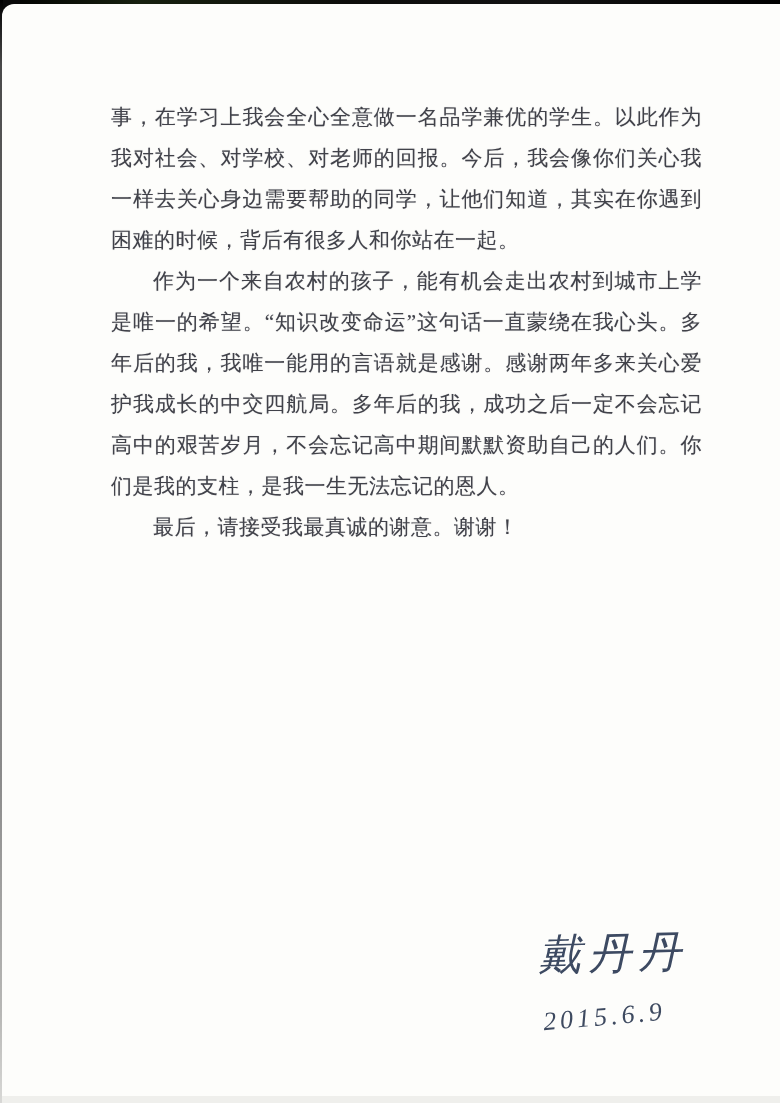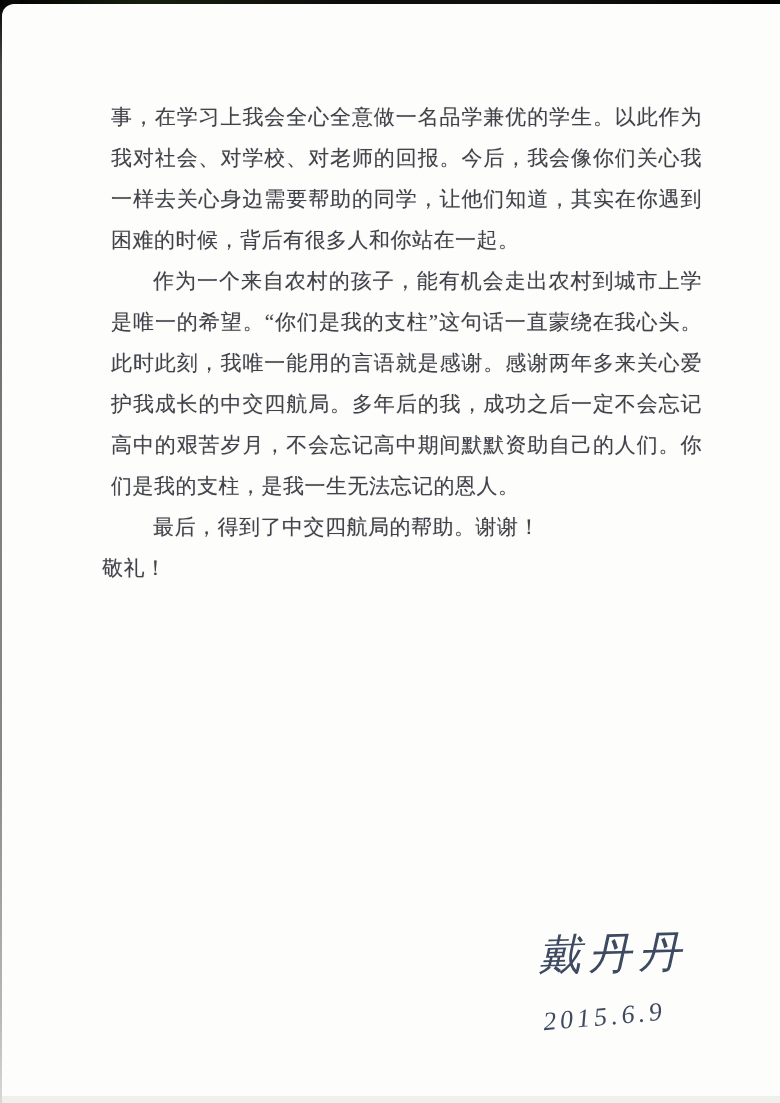--- a/index.html
+++ b/index.html
@@ -73,23 +73,22 @@
 <body>
 
 <div class="scan">
   <div class="edge-top"></div>
   <div class="corner-tl"></div>
   <div class="edge-left"></div>
 
   <div class="paper">
     <div class="body-text">
       <p>事，在学习上我会全心全意做一名品学兼优的学生。以此作为我对社会、对学校、对老师的回报。今后，我会像你们关心我一样去关心身边需要帮助的同学，让他们知道，其实在你遇到困难的时候，背后有很多人和你站在一起。</p>
-      <p class="indent">作为一个来自农村的孩子，能有机会走出农村到城市上学是唯一的希望。“你们是我的支柱”这句话一直蒙绕在我心头。此时此刻，我唯一能用的言语就是感谢。感谢两年多来关心爱护我成长的中交四航局。多年后的我，成功之后一定不会忘记高中的艰苦岁月，不会忘记高中期间默默资助自己的人们。你们是我的支柱，是我一生无法忘记的恩人。</p>
-      <p class="indent">最后，得到了中交四航局的帮助。谢谢！</p>
-      <p class="jingli">敬礼！</p>
+      <p class="indent">作为一个来自农村的孩子，能有机会走出农村到城市上学是唯一的希望。“知识改变命运”这句话一直蒙绕在我心头。多年后的我，我唯一能用的言语就是感谢。感谢两年多来关心爱护我成长的中交四航局。多年后的我，成功之后一定不会忘记高中的艰苦岁月，不会忘记高中期间默默资助自己的人们。你们是我的支柱，是我一生无法忘记的恩人。</p>
+      <p class="indent">最后，请接受我最真诚的谢意。谢谢！</p>
     </div>
 
     <div class="signature">戴丹丹</div>
     <div class="sig-date">2015.6.9</div>
 
     <div class="edge-bottom"></div>
   </div>
 </div>
 
 </body></html>

